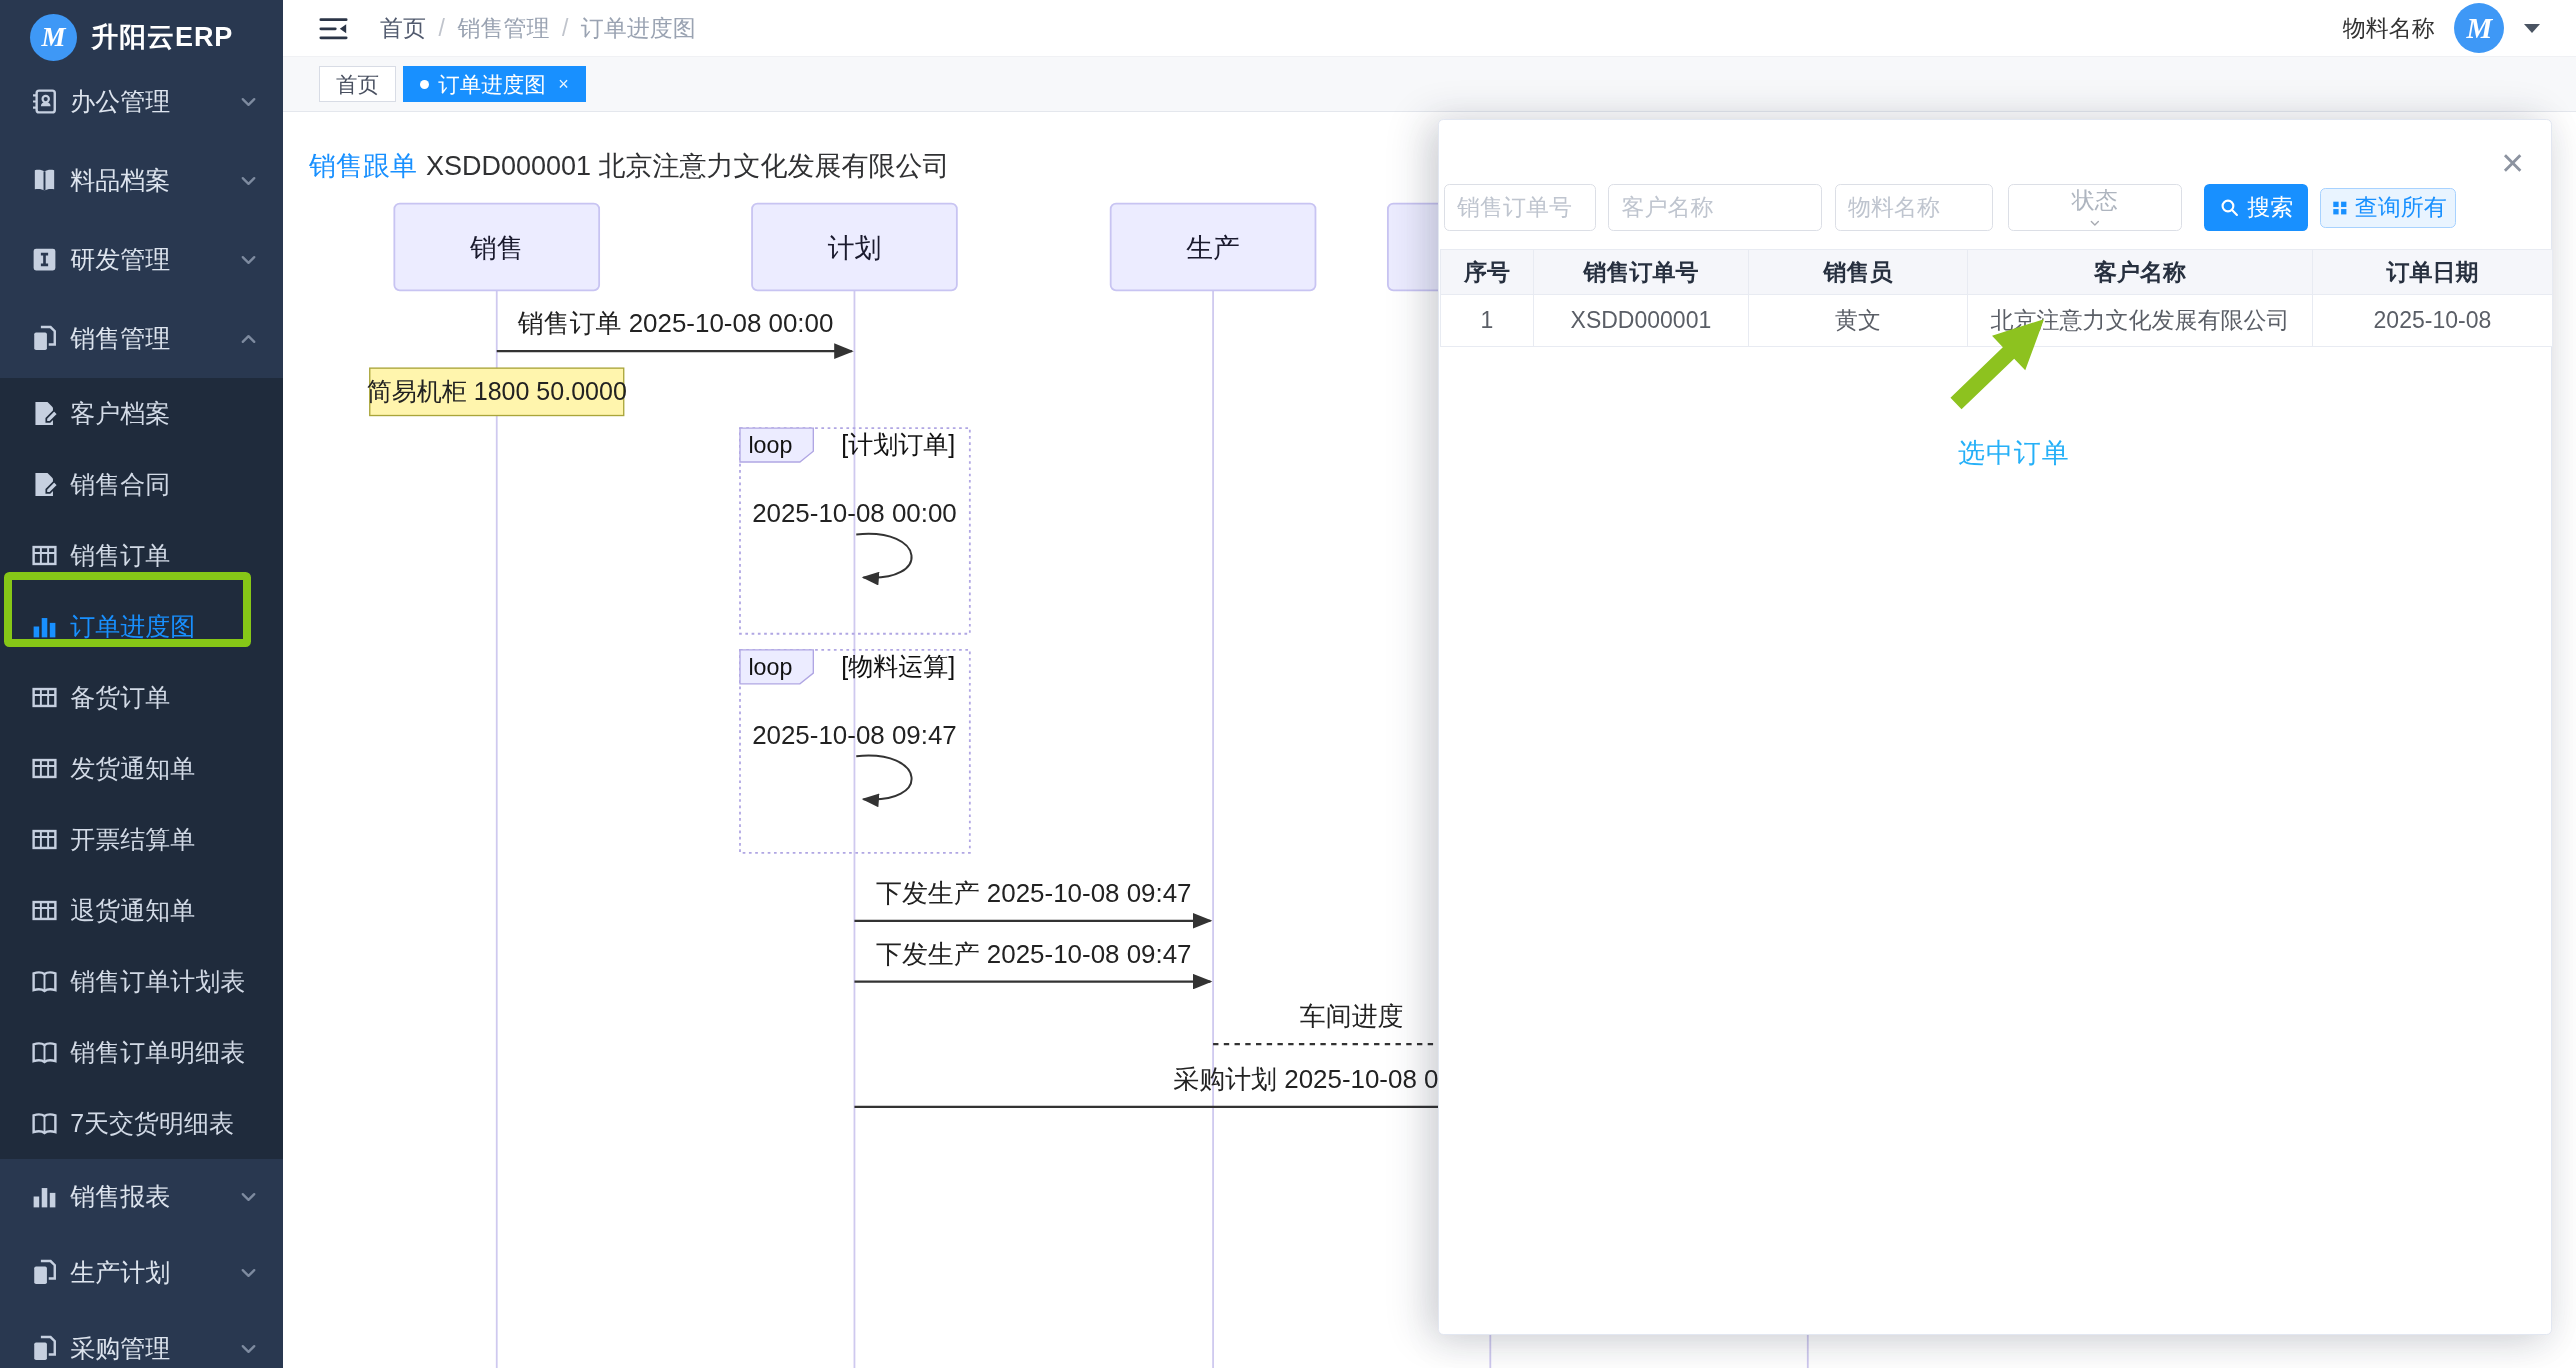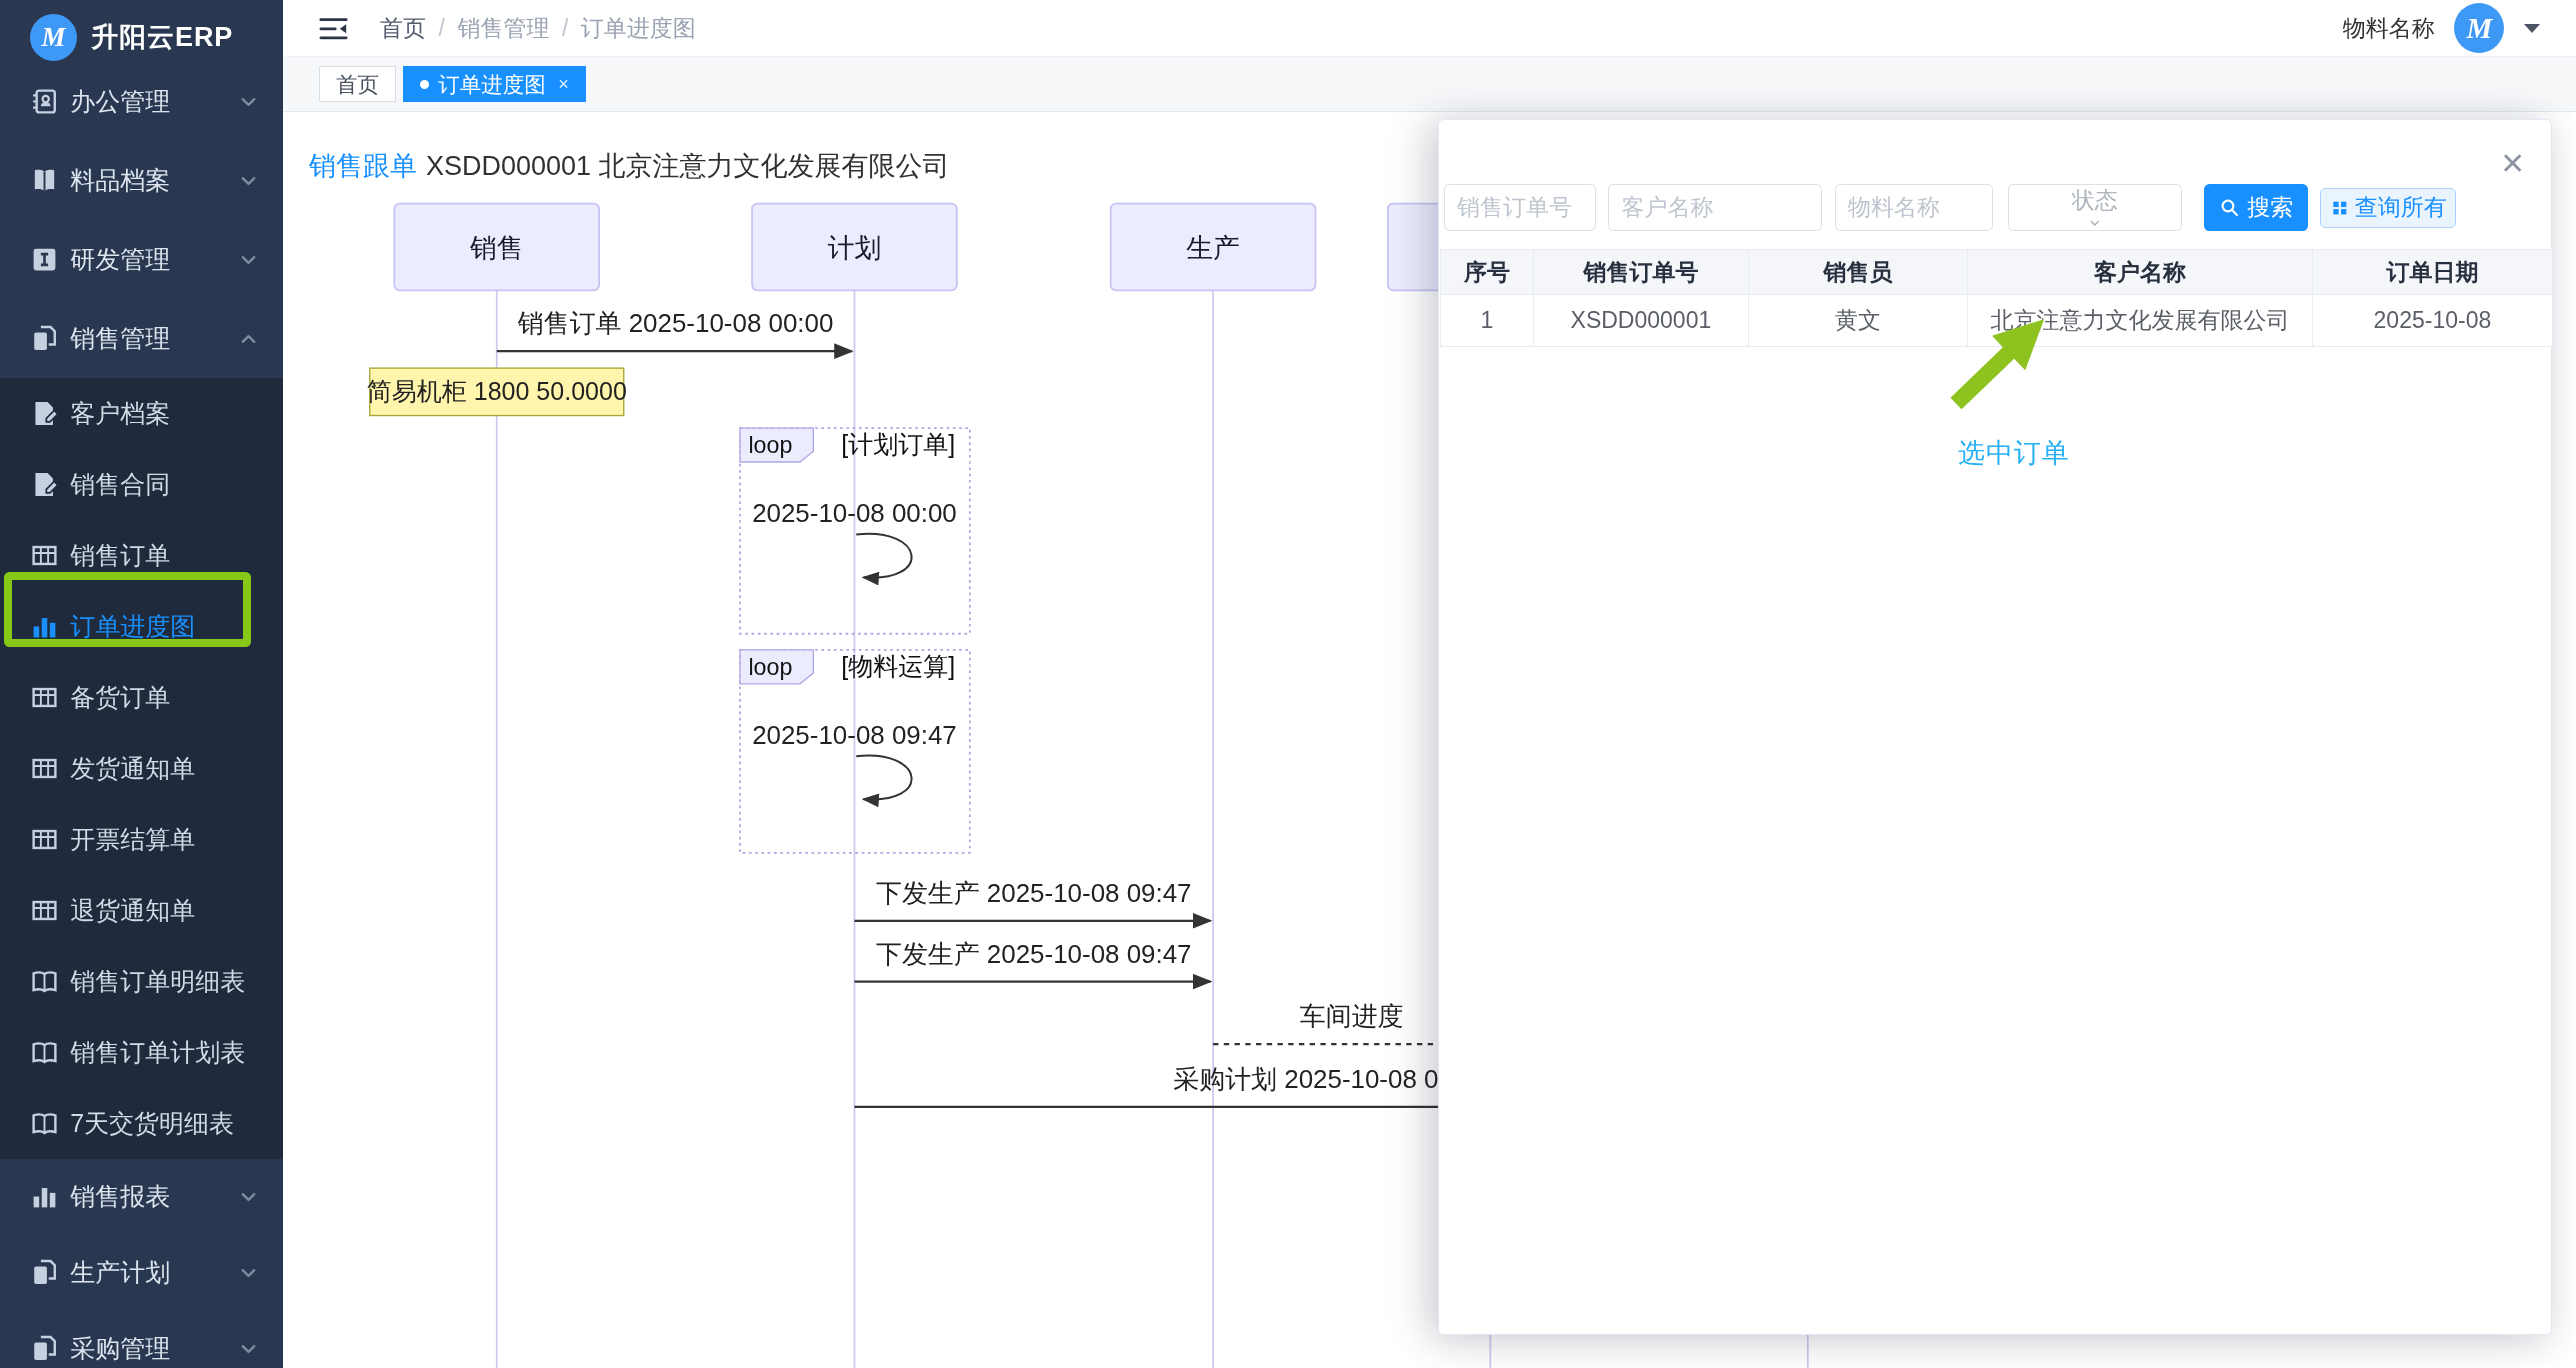--- a/index.html
+++ b/index.html
@@ -218,30 +218,30 @@
         </span>
         <span class="label">退货通知单</span>
       </div>
       <div class="s-item">
         <span class="icon">
           <svg viewBox="0 0 24 24">
             <path d="M12 5.8c-2-1.4-6-1.5-9-.6v14c3-.9 7-.8 9 .7 2-1.5 6-1.6 9-.7v-14c-3-.9-7-.8-9 .6z" fill="none" stroke="currentColor" stroke-width="2"></path>
             <line x1="12" y1="5.8" x2="12" y2="19.9" stroke="currentColor" stroke-width="1.6"></line>
           </svg>
         </span>
-        <span class="label">销售订单明细表</span>
+        <span class="label">销售订单计划表</span>
       </div>
       <div class="s-item">
         <span class="icon">
           <svg viewBox="0 0 24 24">
             <path d="M12 5.8c-2-1.4-6-1.5-9-.6v14c3-.9 7-.8 9 .7 2-1.5 6-1.6 9-.7v-14c-3-.9-7-.8-9 .6z" fill="none" stroke="currentColor" stroke-width="2"></path>
             <line x1="12" y1="5.8" x2="12" y2="19.9" stroke="currentColor" stroke-width="1.6"></line>
           </svg>
         </span>
-        <span class="label">销售订单计划表</span>
+        <span class="label">销售订单明细表</span>
       </div>
       <div class="s-item">
         <span class="icon">
           <svg viewBox="0 0 24 24">
             <path d="M12 5.8c-2-1.4-6-1.5-9-.6v14c3-.9 7-.8 9 .7 2-1.5 6-1.6 9-.7v-14c-3-.9-7-.8-9 .6z" fill="none" stroke="currentColor" stroke-width="2"></path>
             <line x1="12" y1="5.8" x2="12" y2="19.9" stroke="currentColor" stroke-width="1.6"></line>
           </svg>
         </span>
         <span class="label">7天交货明细表</span>
       </div>

